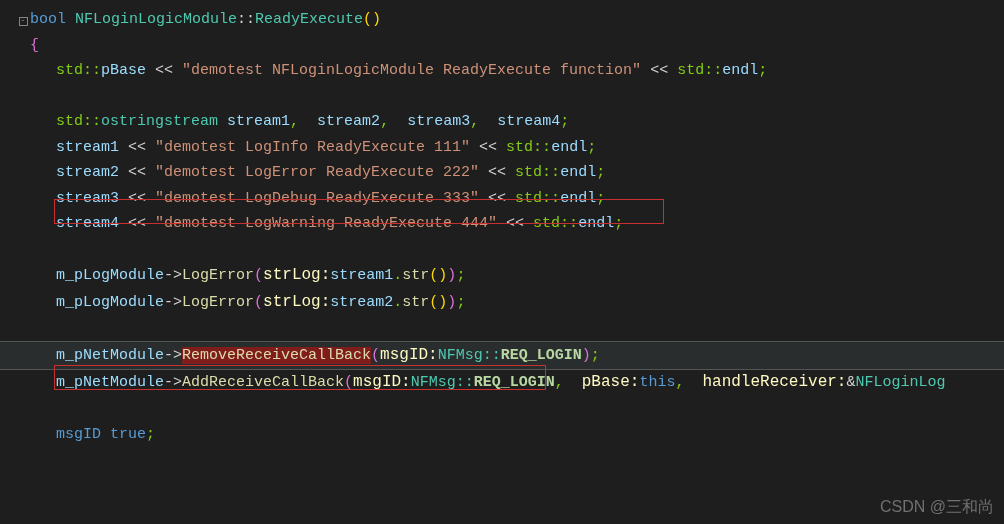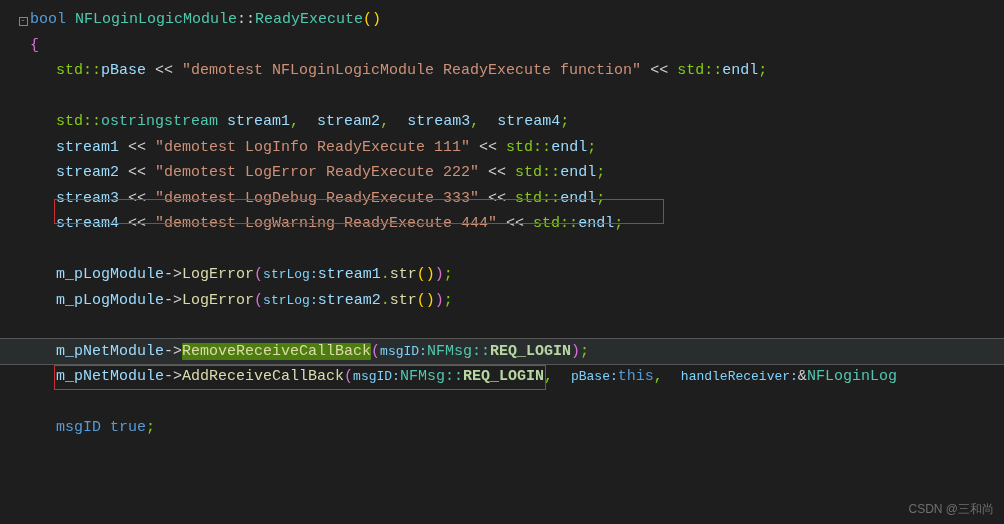--- a/index.html
+++ b/index.html
@@ -45,21 +45,21 @@
     .kw { color: #569cd6; }
     .type { color: #4ec9b0; }
     .scope { color: #d4d4d4; }
     .func-cyan { color: #4ec9b0; }
     .paren { color: #ffd700; }
     .brace { color: #da70d6; }
     .string { color: #ce9178; }
     .punct { color: #84cc16; }
     .op { color: #d4d4d4; }
     .var { color: #9cdcfe; }
-    .hint { color: #7dd3fc; font-size: 13px; }
+    .hint { color: #fef9c3; font-size: 16px; }
     .field { color: #dcdcaa; }
     .red-box {
       position: absolute;
       border: 1px solid #c83030;
       pointer-events: none;
     }
     .red-box1 {
       top: 199px;
       left: 54px;
       width: 610px;
@@ -69,29 +69,29 @@
       top: 365px;
       left: 54px;
       width: 492px;
       height: 25px;
     }
     .highlight-row {
       background: #2a2d2e;
       outline: 1px solid #555;
     }
     .sel {
-      background: #4d7c0f;
+      background: #7f1d1d;
       border-radius: 1px;
     }
     .watermark {
       position: absolute;
       bottom: 6px;
       right: 10px;
       color: #707070;
-      font-size: 12px;
+      font-size: 16px;
       font-family: sans-serif;
     }
     .enum { color: #b8d7a3; font-weight: bold; }
   </style>
 </head>
 <body>
 
 <div class="editor">
 
   <div class="line indent0"><span class="gutter"><span class="fold-icon">-</span></span><span class="kw">bool</span> <span class="type">NFLoginLogicModule</span><span class="scope">::</span><span class="func-cyan">ReadyExecute</span><span class="paren">()</span></div>

